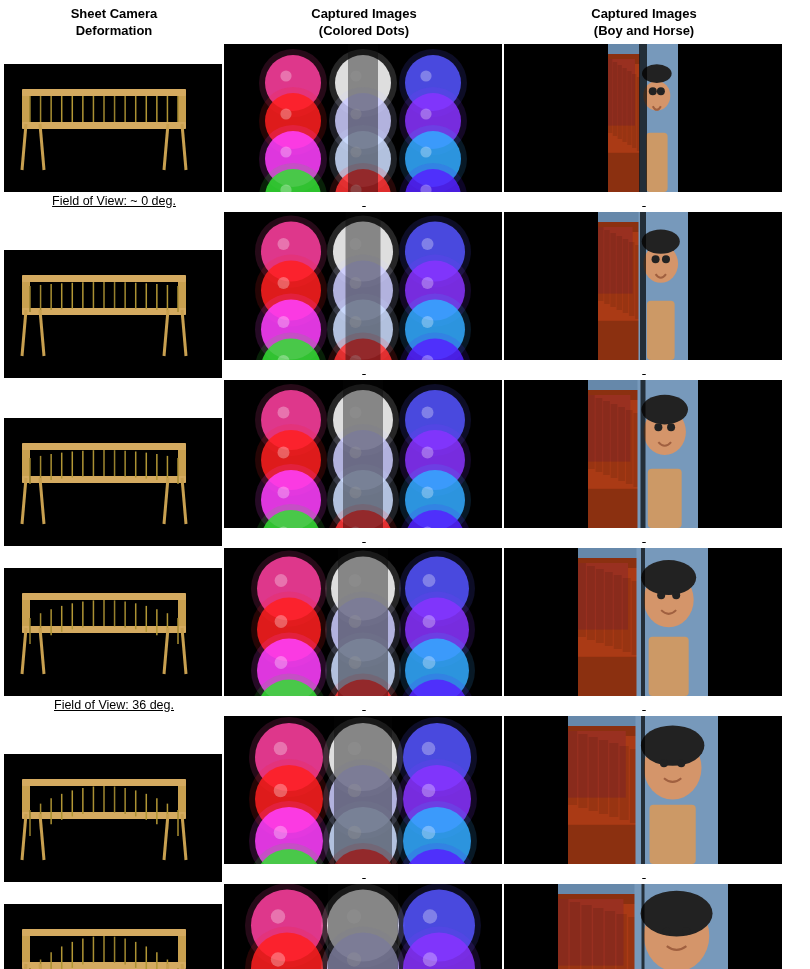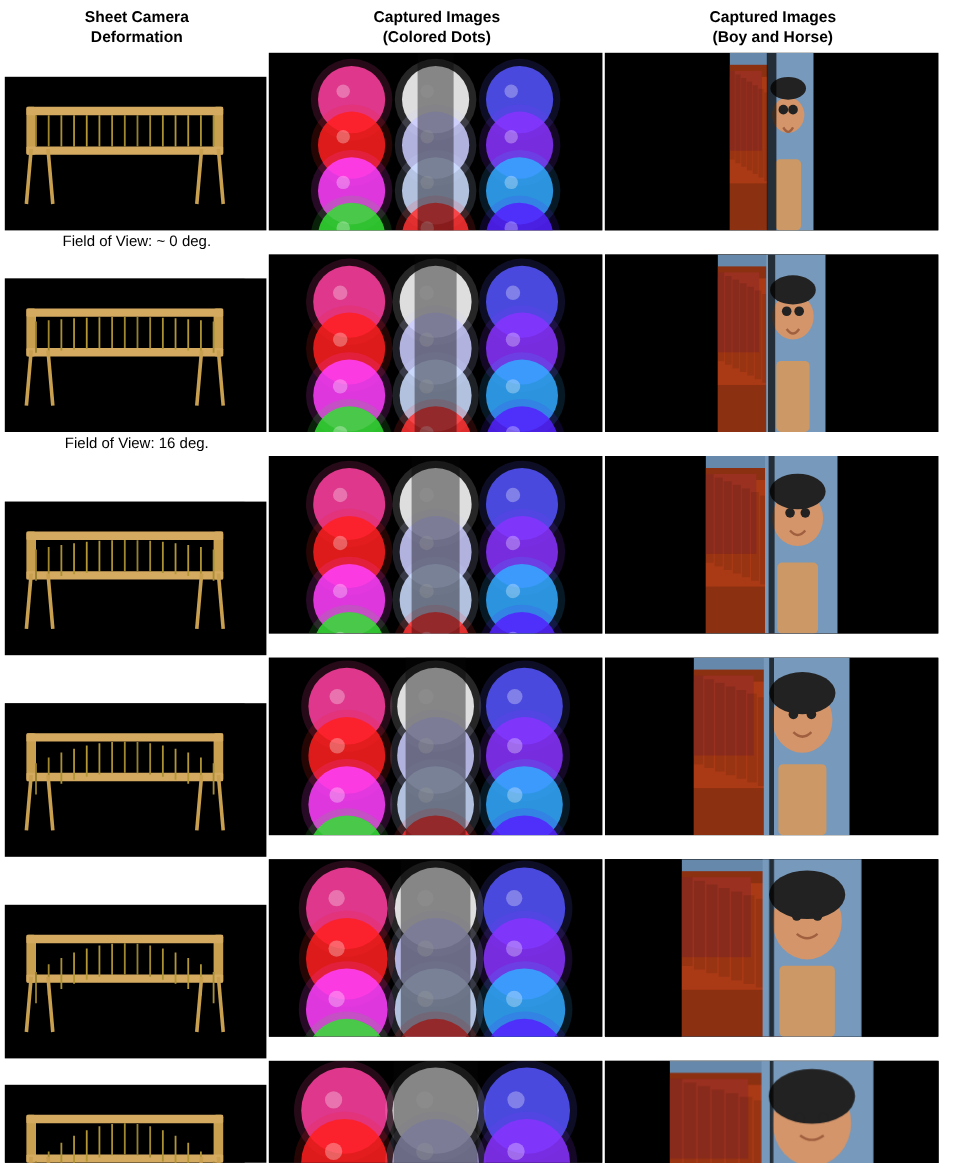--- a/index.html
+++ b/index.html
@@ -39,20 +39,21 @@
       flex: 1;
     }
     .grid-row {
       display: flex;
       flex-direction: row;
       margin-bottom: 2px;
       align-items: flex-end;
     }
     .cell {
       position: relative;
+      text-decoration: underline;
     }
     .cell-cam { width: 220px; }
     .cell-dots { width: 280px; }
     .cell-horse { width: 280px; }
 
     .img-wrapper {
       position: relative;
       overflow: hidden;
       background: #000;
     }
@@ -213,21 +214,20 @@
               <line x1="131.71428571428572" y1="32.734693877551024" x2="131.71428571428572" y2="58.734693877551024" stroke="rgb(172,146,51)" stroke-width="1.5"></line>
               <line x1="142.28571428571428" y1="33.30612244897959" x2="142.28571428571428" y2="59.30612244897959" stroke="rgb(178,151,53)" stroke-width="1.5"></line>
               <line x1="152.85714285714286" y1="34.04081632653061" x2="152.85714285714286" y2="60.04081632653061" stroke="rgb(179,152,53)" stroke-width="1.5"></line>
               <line x1="163.42857142857142" y1="34.93877551020408" x2="163.42857142857142" y2="60.93877551020408" stroke="rgb(176,149,52)" stroke-width="1.5"></line>
               <line x1="174" y1="36" x2="174" y2="62" stroke="rgb(168,142,50)" stroke-width="1.5"></line>
               <line x1="22" y1="60" x2="18" y2="106" stroke="#c8a050" stroke-width="3"></line>
               <line x1="36" y1="60" x2="40" y2="106" stroke="#c8a050" stroke-width="3"></line>
               <line x1="164" y1="60" x2="160" y2="106" stroke="#c8a050" stroke-width="3"></line>
               <line x1="178" y1="60" x2="182" y2="106" stroke="#c8a050" stroke-width="3"></line>
             </svg></div>
-          <div class="caption">Field of View: 16 deg.</div>
         </div>
         <div class="cell cell-dots">
           <div class="img-wrapper img-dots"><svg width="278" height="148" xmlns="http://www.w3.org/2000/svg">
               <rect width="278" height="148" fill="#000"></rect>
               <rect x="121.5" y="0" width="35" height="148" fill="#111" opacity="0.3"></rect>
               <circle cx="67" cy="39.5" r="36" fill="#ff40a0" opacity="0.15"></circle>
               <circle cx="67" cy="39.5" r="30" fill="#ff40a0" opacity="0.85"></circle>
               <circle cx="59.5" cy="32" r="6" fill="white" opacity="0.3"></circle>
               <circle cx="139" cy="39.5" r="36" fill="#ffffff" opacity="0.15"></circle>
               <circle cx="139" cy="39.5" r="30" fill="#ffffff" opacity="0.85"></circle>
@@ -438,20 +438,21 @@
               <line x1="131.71428571428572" y1="35.30612244897959" x2="131.71428571428572" y2="61.30612244897959" stroke="rgb(172,146,51)" stroke-width="1.5"></line>
               <line x1="142.28571428571428" y1="37.87755102040816" x2="142.28571428571428" y2="63.87755102040816" stroke="rgb(178,151,53)" stroke-width="1.5"></line>
               <line x1="152.85714285714286" y1="41.183673469387756" x2="152.85714285714286" y2="67.18367346938776" stroke="rgb(179,152,53)" stroke-width="1.5"></line>
               <line x1="163.42857142857142" y1="45.22448979591836" x2="163.42857142857142" y2="71.22448979591836" stroke="rgb(176,149,52)" stroke-width="1.5"></line>
               <line x1="174" y1="50" x2="174" y2="76" stroke="rgb(168,142,50)" stroke-width="1.5"></line>
               <line x1="22" y1="60" x2="18" y2="106" stroke="#c8a050" stroke-width="3"></line>
               <line x1="36" y1="60" x2="40" y2="106" stroke="#c8a050" stroke-width="3"></line>
               <line x1="164" y1="60" x2="160" y2="106" stroke="#c8a050" stroke-width="3"></line>
               <line x1="178" y1="60" x2="182" y2="106" stroke="#c8a050" stroke-width="3"></line>
             </svg></div>
+          <div class="caption">Field of View: 36 deg.</div>
         </div>
         <div class="cell cell-dots">
           <div class="img-wrapper img-dots"><svg width="278" height="148" xmlns="http://www.w3.org/2000/svg">
               <rect width="278" height="148" fill="#000"></rect>
               <rect x="114" y="0" width="50" height="148" fill="#111" opacity="0.3"></rect>
               <circle cx="65" cy="40.5" r="38" fill="#ff40a0" opacity="0.15"></circle>
               <circle cx="65" cy="40.5" r="32" fill="#ff40a0" opacity="0.85"></circle>
               <circle cx="57" cy="32.5" r="6.4" fill="white" opacity="0.3"></circle>
               <circle cx="139" cy="40.5" r="38" fill="#ffffff" opacity="0.15"></circle>
               <circle cx="139" cy="40.5" r="32" fill="#ffffff" opacity="0.85"></circle>

